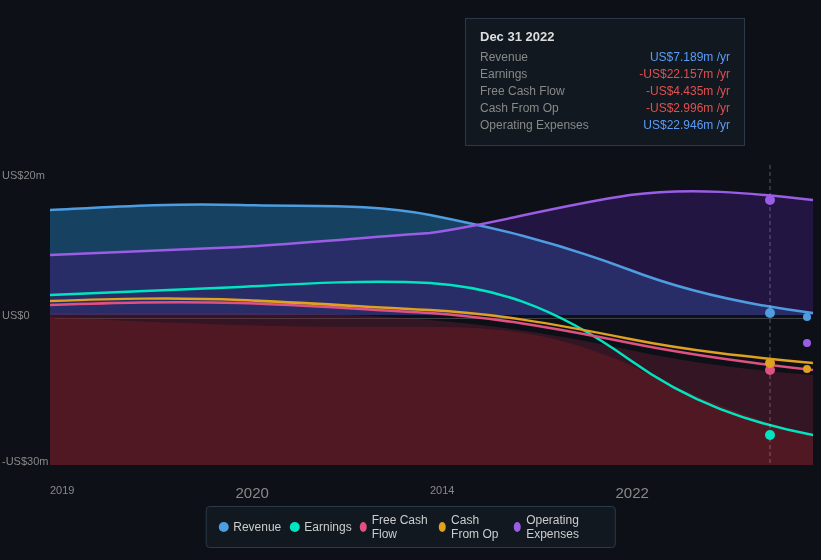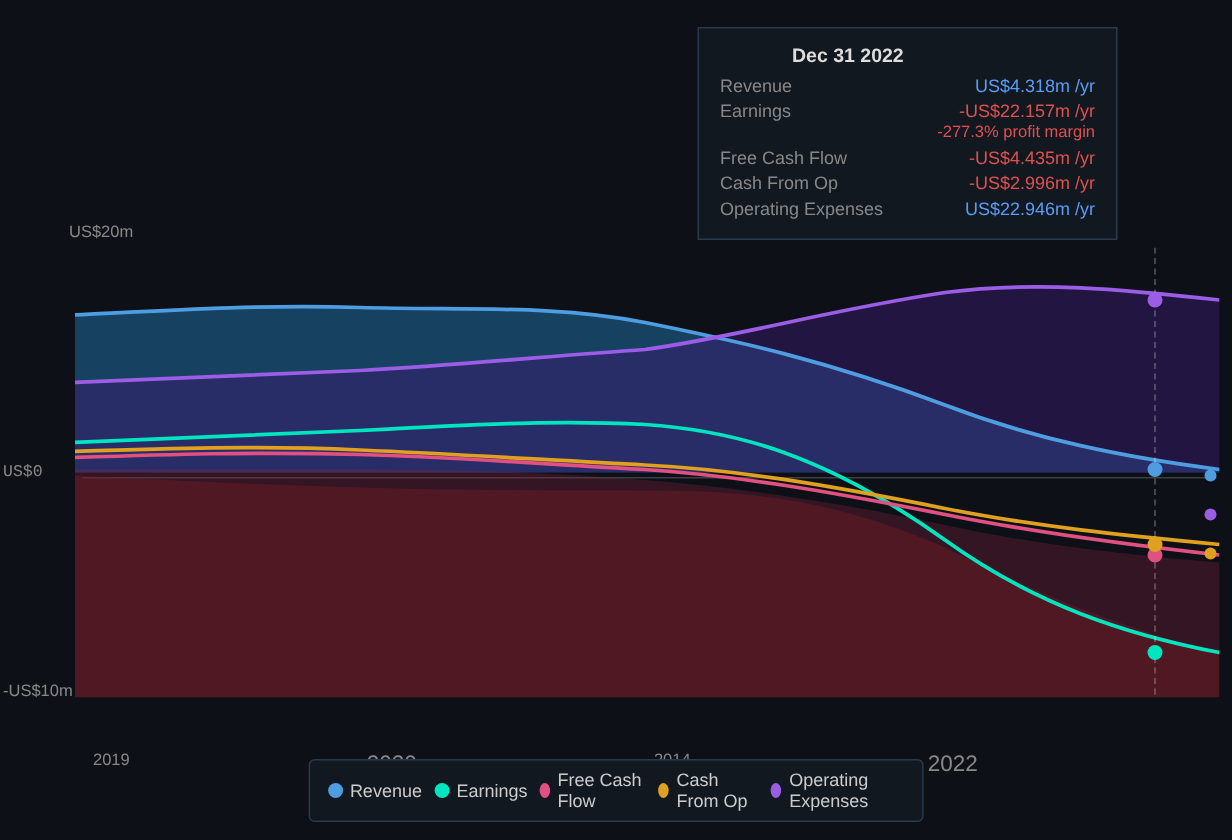--- a/index.html
+++ b/index.html
@@ -22,21 +22,20 @@
       border: 1px solid #2a3a4a;
       padding: 10px 14px;
       min-width: 280px;
       z-index: 10;
     }
     .tooltip-date {
       font-size: 13px;
       color: #ddd;
       margin-bottom: 6px;
       font-weight: bold;
-      margin-left: 48px;
     }
     .tooltip-row {
       display: flex;
       justify-content: space-between;
       align-items: baseline;
       margin-bottom: 3px;
       font-size: 12px;
     }
     .tooltip-label {
       color: #888;
@@ -110,46 +109,43 @@
       border-radius: 50%;
     }
   </style>
 </head>
 <body>
 
 <div class="tooltip-box">
   <div class="tooltip-date">Dec 31 2022</div>
   <div class="tooltip-row">
     <span class="tooltip-label">Revenue</span>
-    <span class="tooltip-value blue">US$4.318m /yr</span>
+    <span class="tooltip-value blue">US$7.189m /yr</span>
   </div>
   <div class="tooltip-row">
     <span class="tooltip-label">Earnings</span>
     <span class="tooltip-value red">-US$22.157m /yr</span>
   </div>
-  <div class="tooltip-sub">
-    <span>-277.3% profit margin</span>
-  </div>
   <div class="tooltip-row">
     <span class="tooltip-label">Free Cash Flow</span>
     <span class="tooltip-value red">-US$4.435m /yr</span>
   </div>
   <div class="tooltip-row">
     <span class="tooltip-label">Cash From Op</span>
     <span class="tooltip-value red">-US$2.996m /yr</span>
   </div>
   <div class="tooltip-row">
     <span class="tooltip-label">Operating Expenses</span>
     <span class="tooltip-value blue">US$22.946m /yr</span>
   </div>
 </div>
 
-<div class="y-label y-label-top" style="top:149px; left:2px;margin-left:44px;">US$20m</div>
-<div class="y-label y-label-mid" style="top:315px; left:2px;font-family:Liberation Mono, monospace;">US$0</div>
-<div class="y-label y-label-bot" style="top:455px; left:2px;">-US$10m</div>
+<div class="y-label y-label-top" style="top:169px; left:2px;">US$20m</div>
+<div class="y-label y-label-mid" style="top:315px; left:2px;">US$0</div>
+<div class="y-label y-label-bot" style="top:455px; left:2px;">-US$30m</div>
 
 <div class="zero-line" style="top:318px;"></div>
 
 <svg style="position:absolute; top:165px; left:50px; right:8px; bottom:55px; width:calc(821px - 58px); height:300px;" width="763" height="300" viewBox="0 0 763 300">
 
   <defs>
 
     <linearGradient id="revGrad" x1="0" y1="0" x2="0" y2="1">
       <stop offset="0%" stop-color="#1a3a5c" stop-opacity="0.9"></stop>
       <stop offset="100%" stop-color="#0d2236" stop-opacity="0.8"></stop>
@@ -187,21 +183,21 @@
   <line x1="720" y1="0" x2="720" y2="300" stroke="rgba(255,255,255,0.3)" stroke-width="1" stroke-dasharray="4,3"></line>
 
   <circle cx="720" cy="148" r="5" fill="#4d9de0"></circle>
   <circle cx="720" cy="270" r="5" fill="#00e5c0"></circle>
   <circle cx="720" cy="205" r="5" fill="#e05080"></circle>
   <circle cx="720" cy="198" r="5" fill="#e0a020"></circle>
   <circle cx="720" cy="35" r="5" fill="#9b5de5"></circle>
 
 </svg>
 
-<div style="position:absolute; bottom:38px; left:50px; right:8px; display:flex; justify-content:space-between; padding: 4px 0; margin-left: 12px;">
+<div style="position:absolute; bottom:55px; left:50px; right:8px; display:flex; justify-content:space-between; padding: 4px 0;">
   <span style="font-size:11px; color:#888;">2019</span>
   <span style="font-size:15px; color:#888;">2020</span>
   <span style="font-size:11px; color:#888;">2014</span>
   <span style="font-size:15px; color:#888;">2022</span>
   <span style="font-size:11px; color:#888; opacity:0;">.</span>
 </div>
 
 <div style="position:absolute; right:10px; top:313px; display:flex; flex-direction:column; gap:18px;">
   <div style="width:8px; height:8px; border-radius:50%; background:#4d9de0;"></div>
   <div style="width:8px; height:8px; border-radius:50%; background:#9b5de5;"></div>

